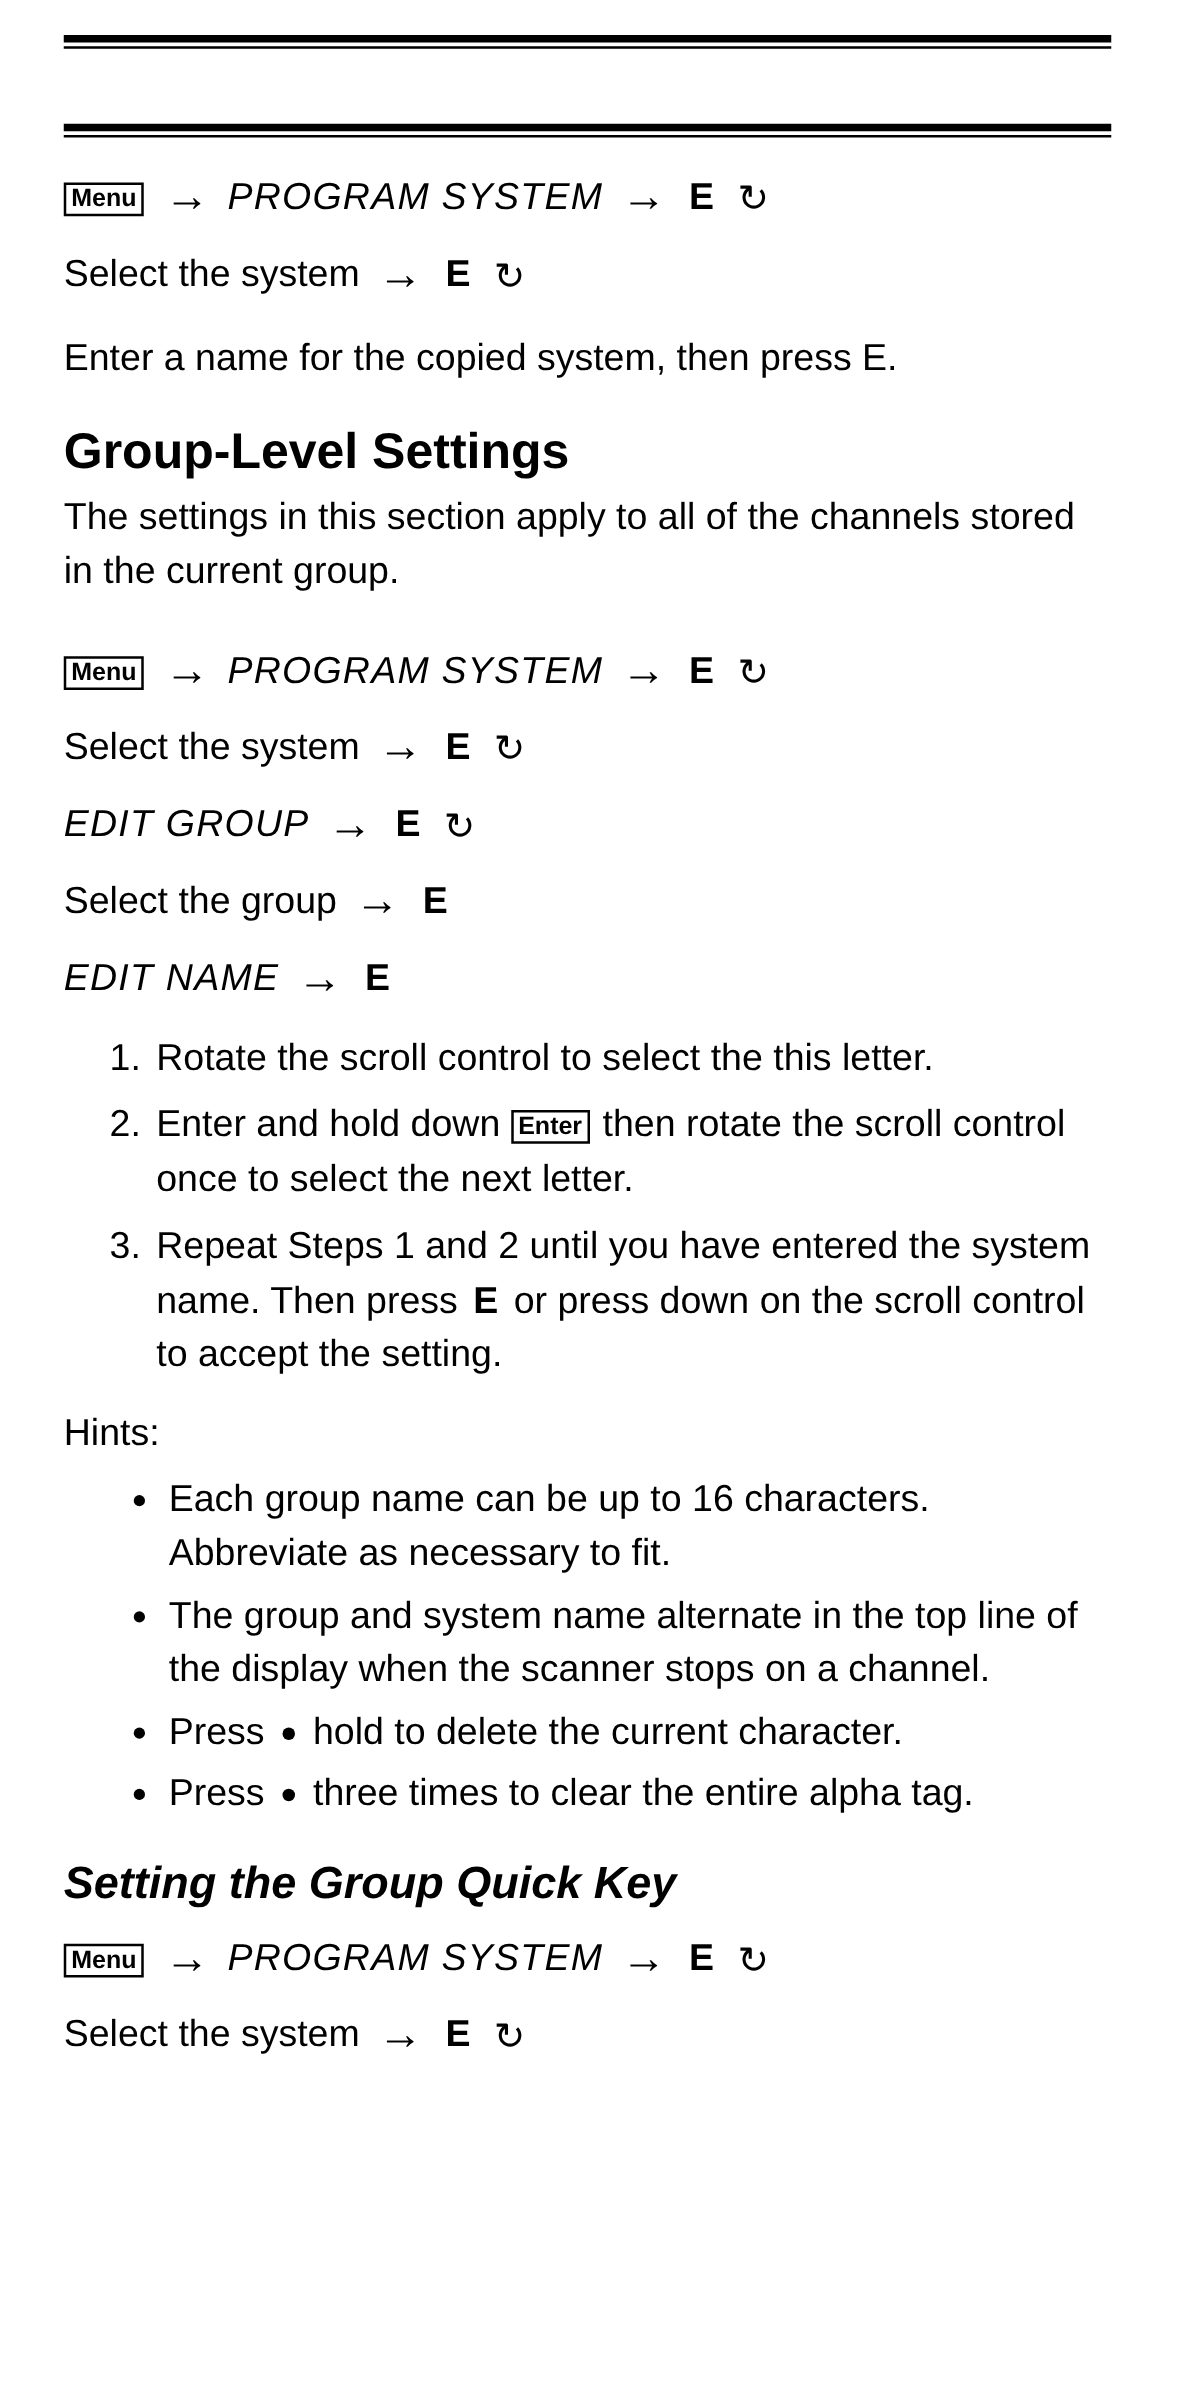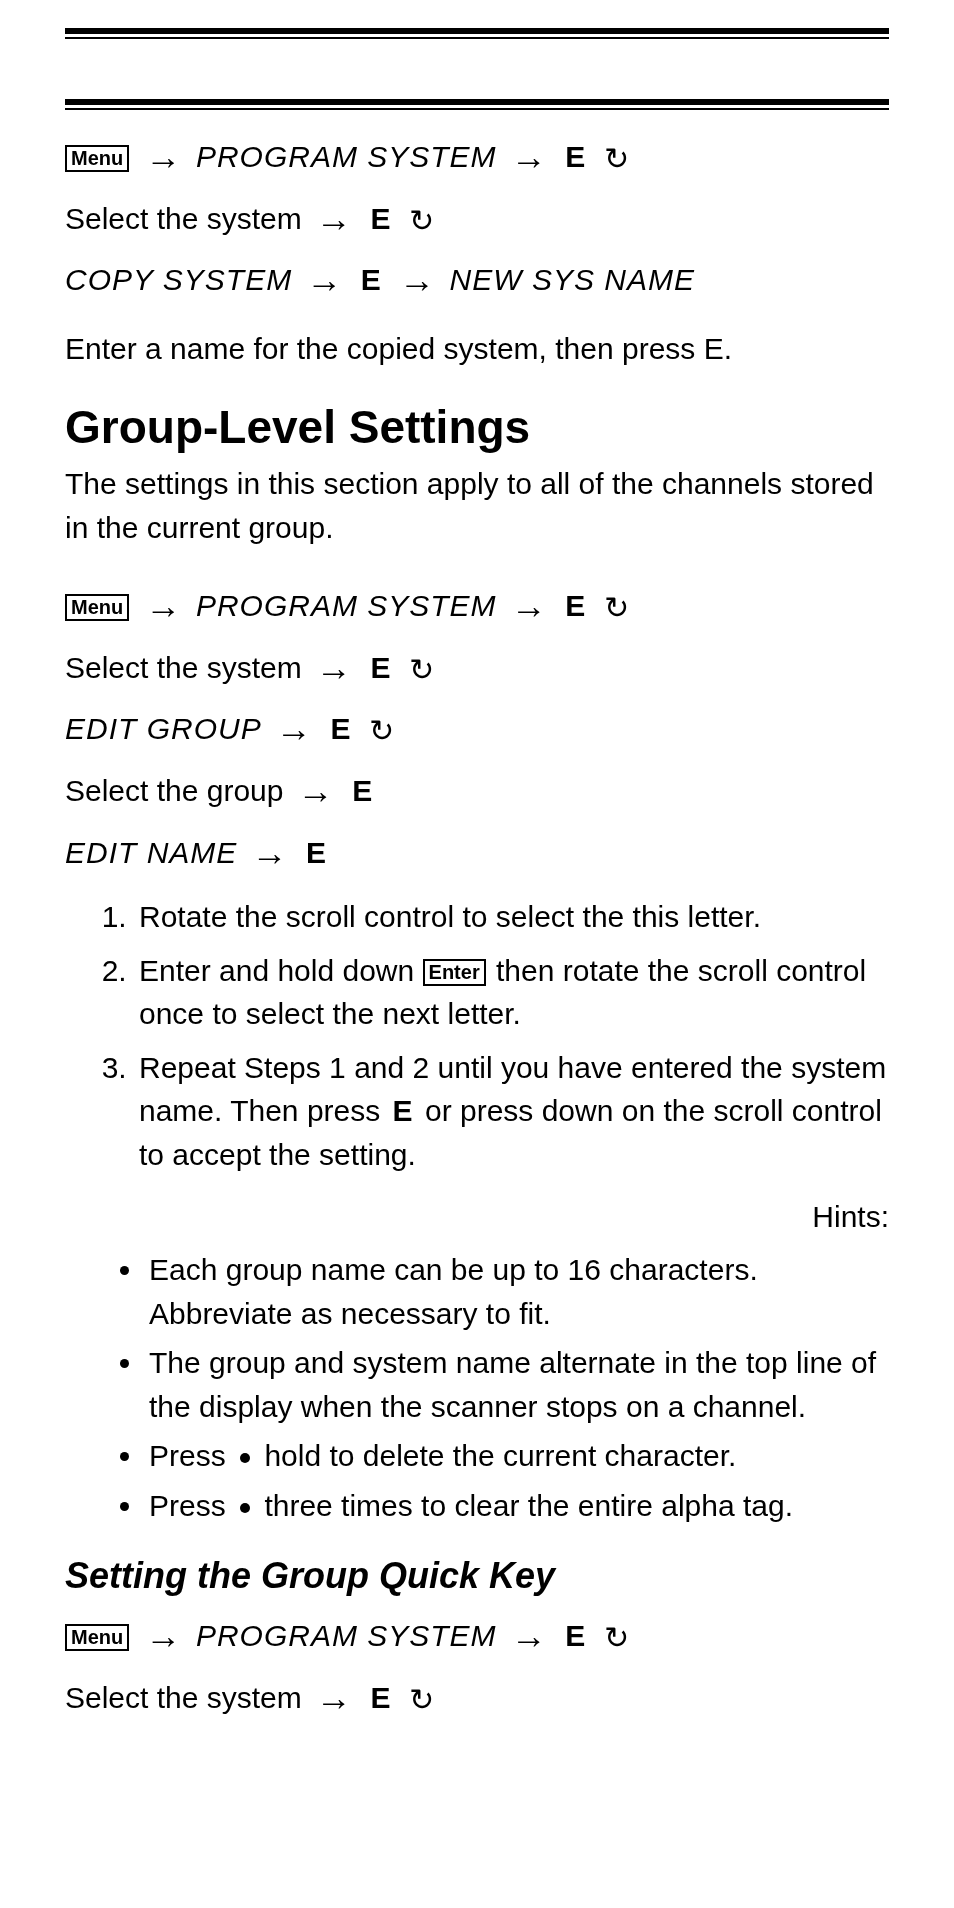--- a/index.html
+++ b/index.html
@@ -7,32 +7,32 @@
     margin: 0;
     padding: 0;
     background: #fff;
     font-family: Arial, Helvetica, sans-serif;
     color: #000;
   }
   .page {
     width: 954px;
     min-height: 1908px;
     margin: 0 auto;
-    padding: 28px 65px 40px 65px;
+    padding: 28px 65px 40px 51px;
     position: relative;
   }
   .rule-thick { border-top: 6px solid #000; margin-bottom: 3px; }
   .rule-thin  { border-top: 2px solid #000; }
   .top-rules  { margin-bottom: 60px; }
   .mid-rules  { margin-bottom: 18px; }
 
   .line { font-size: 30px; line-height: 1.6; margin: 4px 0; }
   .para { font-size: 30px; line-height: 1.45; margin: 18px 0 28px 0; }
 
-  .h2 { font-size: 46px; font-weight: bold; margin: 30px 0 8px 0; }
+  .h2 { font-size: 40px; font-weight: bold; margin: 30px 0 8px 0; }
   .h3 { font-size: 36px; font-weight: bold; font-style: italic; margin: 28px 0 10px 0; }
 
   .menu-key, .func-key {
     display: inline-block;
     border: 2px solid #000;
     font-size: 20px;
     font-weight: bold;
     padding: 0 4px;
     line-height: 1.15;
     vertical-align: 2px;
@@ -58,21 +58,21 @@
     font-size: 30px;
     line-height: 28px;
     transform: scaleX(-1);
     display: inline-block;
   }
   .dot { display: inline-block; width: 10px; height: 10px; background:#000; border-radius:50%; vertical-align: 3px; margin: 0 6px; }
 
   ol.steps { font-size: 30px; line-height: 1.45; padding-left: 70px; margin: 14px 0 24px 0; }
   ol.steps li { margin: 10px 0; padding-left: 4px; }
 
-  .hints-label { font-size: 30px; margin: 20px 0 14px 0; text-align: right; }
+  .hints-label { font-size: 30px; margin: 20px 0 14px 0; }
   ul.hints { font-size: 30px; line-height: 1.45; padding-left: 80px; margin: 0 0 28px 0; }
   ul.hints li { margin: 6px 0; padding-left: 4px; }
 </style>
 </head>
 <body>
 
 <div class="page">
 
   <div class="top-rules">
     <div class="rule-thick"></div>
@@ -90,27 +90,20 @@
     <span class="lcd">PROGRAM SYSTEM</span>
     <span class="arrow">→</span>
     <span class="ekey">E</span>
     <span class="rot-icon"></span>
   </div>
   <div class="line">
     <span>Select the system</span>
     <span class="arrow">→</span>
     <span class="ekey">E</span>
     <span class="rot-icon"></span>
-  </div>
-  <div class="line">
-    <span class="lcd">COPY SYSTEM</span>
-    <span class="arrow">→</span>
-    <span class="ekey">E</span>
-    <span class="arrow">→</span>
-    <span class="lcd">NEW SYS NAME</span>
   </div>
 
   <div class="para">Enter a name for the copied system, then press E.</div>
 
   <div class="h2">Group-Level Settings</div>
   <div class="para" style="margin-top:6px;">The settings in this section apply to all of the channels stored in the current group.</div>
 
 
   <div class="line">
     <span class="menu-key">Menu</span>

